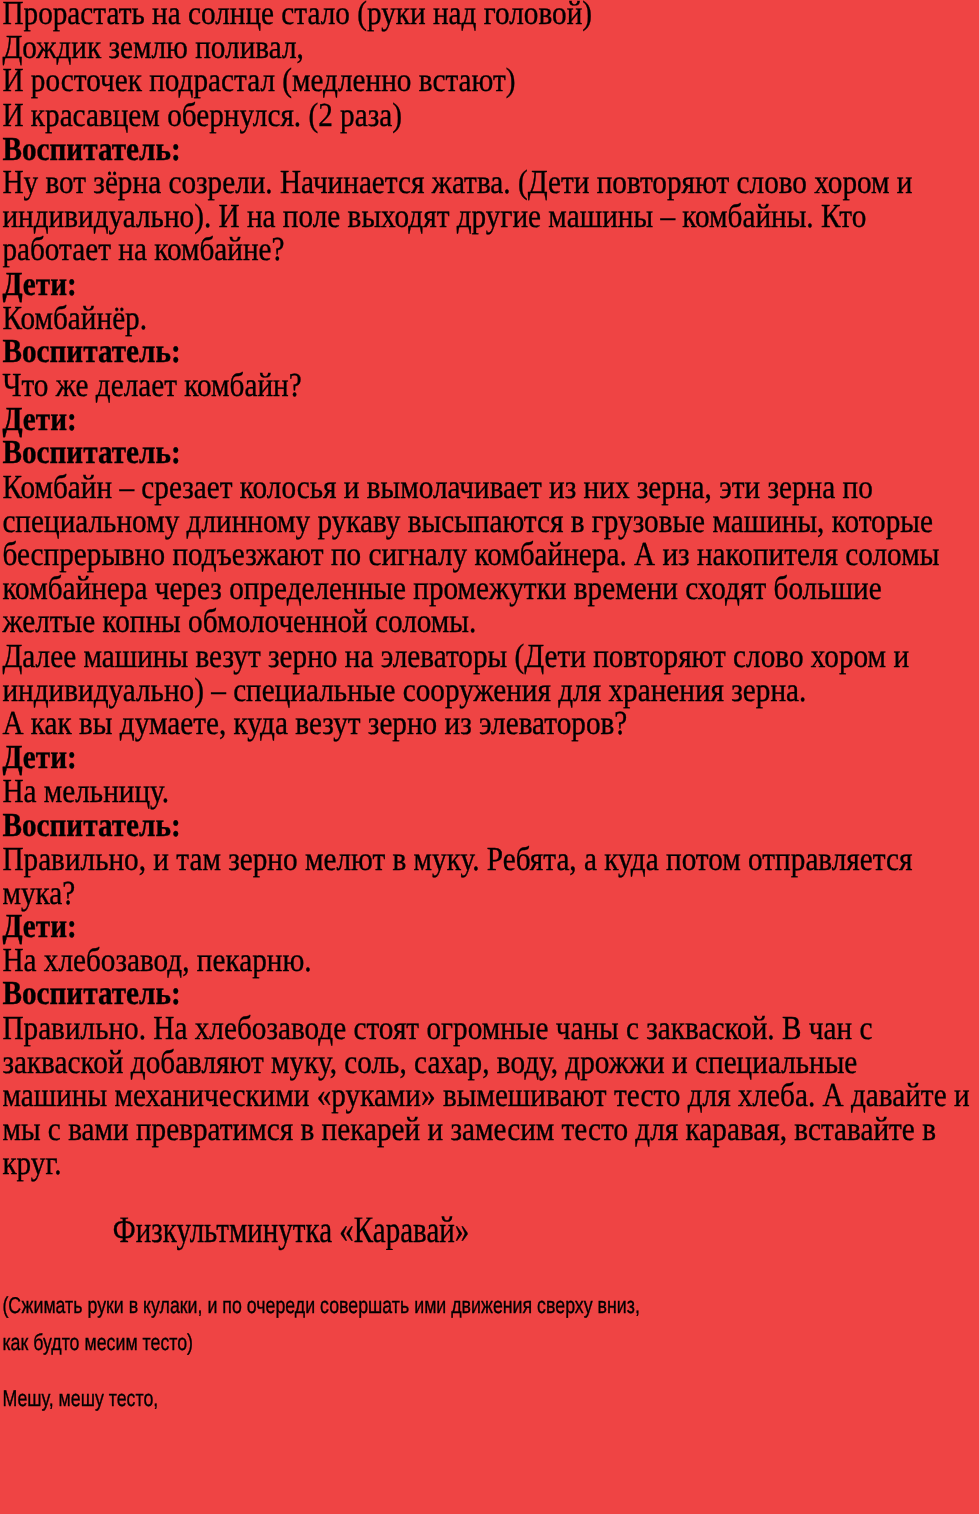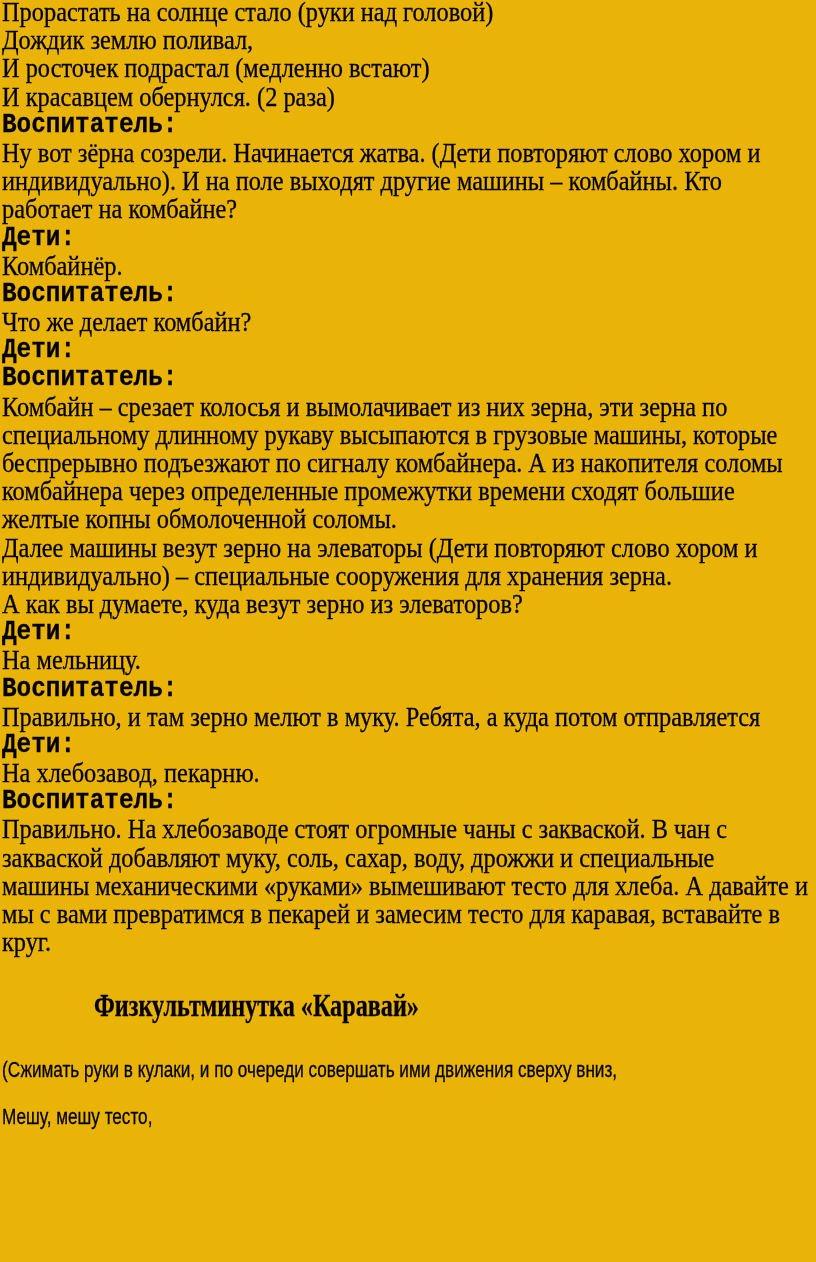--- a/index.html
+++ b/index.html
@@ -7,56 +7,56 @@
     padding: 0;
     width: 816px;
     height: 1262px;
     background: #ffffff;
     overflow: hidden;
   }
   .page {
     position: relative;
     width: 816px;
     height: 1262px;
-    background: #eab308;
+    background: #ef4444;
     color: #000000;
     padding-left: 2px;
     box-sizing: border-box;
     overflow: hidden;
   }
   #body-lines { margin-top: -2px; }
   .serif-line {
     font-family: "Liberation Serif", serif;
     font-size: 28px;
     line-height: 28.2px;
     height: 28.2px;
     white-space: nowrap;
   }
-  .serif-line.bold { font-weight: bold; font-family: Liberation Mono, monospace; }
+  .serif-line.bold { font-weight: bold; }
   .tx {
     display: inline-block;
     transform: scaleX(0.87);
     transform-origin: 0 50%;
     white-space: nowrap;
     -webkit-text-stroke: 0.3px currentColor;
   }
   .heading-line {
-    margin-top: 33px;
+    margin-top: 23px;
     margin-left: 92px;
     font-family: "Liberation Serif", serif;
-    font-weight: bold;
+    font-weight: normal;
     font-size: 31px;
     line-height: 34px;
     height: 34px;
     white-space: nowrap;
   }
   .heading-line .tx { transform: scaleX(0.78); }
   .sans-line {
     font-family: "Liberation Sans", sans-serif;
-    font-size: 22px;
+    font-size: 19px;
     line-height: 31px;
     height: 31px;
     white-space: nowrap;
   }
   .sans-line .tx { transform: scaleX(0.78); }
   .sans-line.first { margin-top: 31px; }
   .sans-line.poem { margin-top: 16px; }
 </style>
 </head>
 <body>
@@ -82,34 +82,38 @@
       <div class="serif-line"><span class="tx">беспрерывно подъезжают по сигналу комбайнера. А из накопителя соломы</span></div>
       <div class="serif-line"><span class="tx">комбайнера через определенные промежутки времени сходят большие</span></div>
       <div class="serif-line"><span class="tx">желтые копны обмолоченной соломы.</span></div>
       <div class="serif-line"><span class="tx">Далее машины везут зерно на элеваторы (Дети повторяют слово хором и</span></div>
       <div class="serif-line"><span class="tx">индивидуально) – специальные сооружения для хранения зерна.</span></div>
       <div class="serif-line"><span class="tx">А как вы думаете, куда везут зерно из элеваторов?</span></div>
       <div class="serif-line bold"><span class="tx">Дети:</span></div>
       <div class="serif-line"><span class="tx">На мельницу.</span></div>
       <div class="serif-line bold"><span class="tx">Воспитатель:</span></div>
       <div class="serif-line"><span class="tx">Правильно, и там зерно мелют в муку. Ребята, а куда потом отправляется</span></div>
+      <div class="serif-line"><span class="tx">мука?</span></div>
       <div class="serif-line bold"><span class="tx">Дети:</span></div>
       <div class="serif-line"><span class="tx">На хлебозавод, пекарню.</span></div>
       <div class="serif-line bold"><span class="tx">Воспитатель:</span></div>
       <div class="serif-line"><span class="tx">Правильно. На хлебозаводе стоят огромные чаны с закваской. В чан с</span></div>
       <div class="serif-line"><span class="tx">закваской добавляют муку, соль, сахар, воду, дрожжи и специальные</span></div>
       <div class="serif-line"><span class="tx">машины механическими «руками» вымешивают тесто для хлеба. А давайте и</span></div>
       <div class="serif-line"><span class="tx">мы с вами превратимся в пекарей и замесим тесто для каравая, вставайте в</span></div>
       <div class="serif-line"><span class="tx">круг.</span></div>
     </div>
 
   <div class="heading-line">
     <span class="tx">Физкультминутка «Каравай»</span>
   </div>
 
   <div class="sans-line first">
     <span class="tx">(Сжимать руки в кулаки, и по очереди совершать ими движения сверху вниз,</span>
   </div>
+  <div class="sans-line">
+    <span class="tx">как будто месим тесто)</span>
+  </div>
 
   <div class="sans-line poem">
     <span class="tx">Мешу, мешу тесто,</span>
   </div>
 </div>
 
 </body></html>

